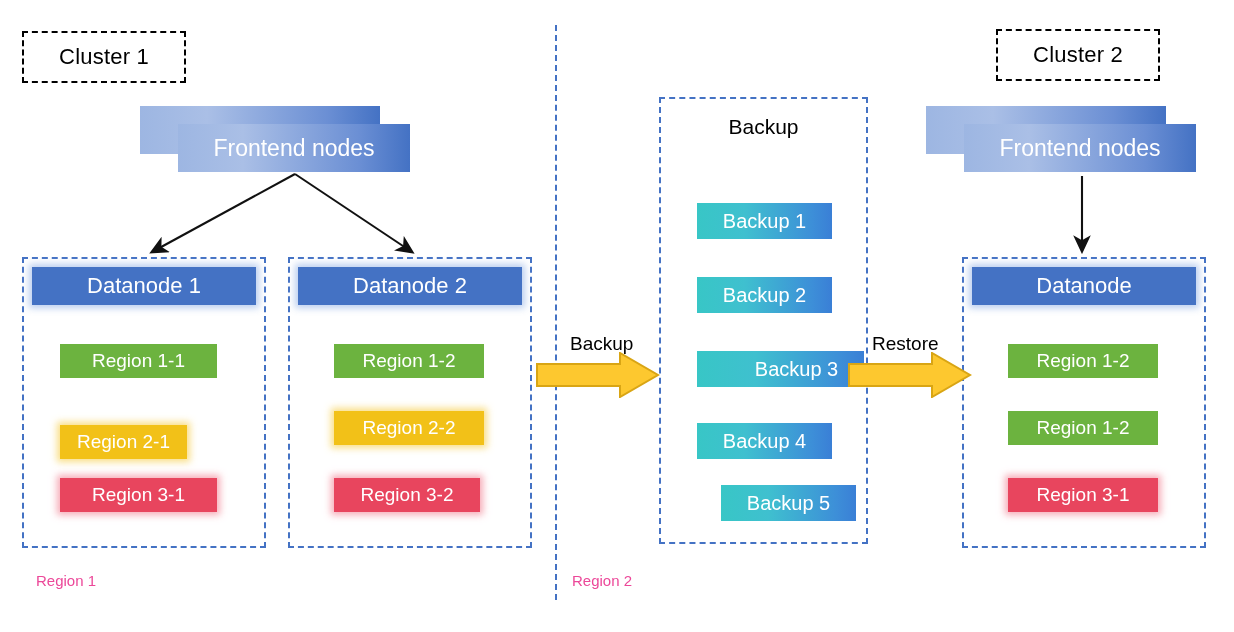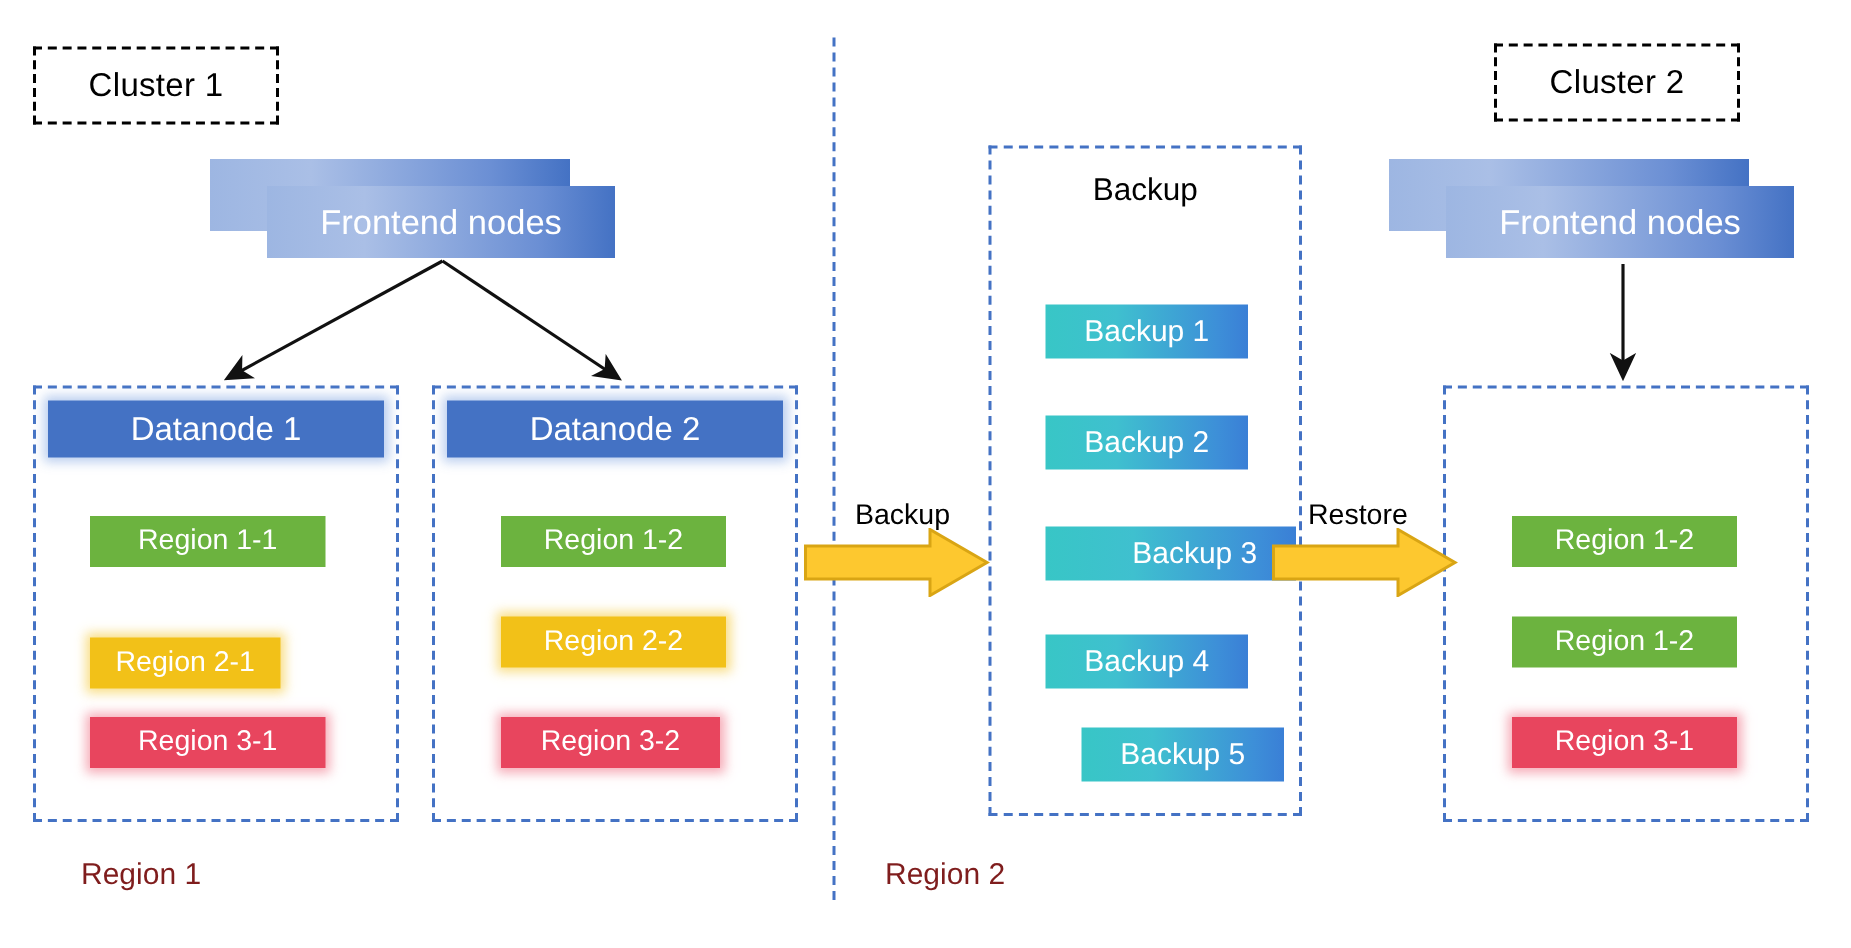--- a/index.html
+++ b/index.html
@@ -133,24 +133,23 @@
   #region-divider {
     position: absolute;
     left: 555px;
     top: 25px;
     width: 0;
     height: 575px;
     border-left: 2px dashed #4472c4;
   }
   .region-caption {
     position: absolute;
-    font-size: 20px;
-    color: #7f1d1d;
-    white-space: nowrap;
-    margin-left: 18px;
+    font-size: 15px;
+    color: #ec4899;
+    white-space: nowrap;
   }
   #region1-caption { left: 36px;  top: 572px; }
   #region2-caption { left: 572px; top: 572px; }
 
   
   #connectors {
     position: absolute;
     left: 0; top: 0;
     width: 1234px; height: 632px;
     pointer-events: none;
@@ -185,20 +184,21 @@
   </div>
 
   <div class="node-box" id="datanode2-box">
     <div class="node-header">Datanode 2</div>
     <div class="region-chip region-green" style="left:44px; top:85px;  width:150px;">Region 1-2</div>
     <div class="region-chip region-yellow" style="left:44px; top:152px; width:150px;">Region 2-2</div>
     <div class="region-chip region-red" style="left:44px; top:219px; width:146px;">Region 3-2</div>
   </div>
 
   <div class="node-box" id="datanode3-box">
+    <div class="node-header">Datanode</div>
     <div class="region-chip region-green" style="left:44px; top:85px;  width:150px;">Region 1-2</div>
     <div class="region-chip region-green" style="left:44px; top:152px; width:150px;">Region 1-2</div>
     <div class="region-chip region-red" style="left:44px; top:219px; width:150px;">Region 3-1</div>
   </div>
 
   <div id="backup-box">
     <div id="backup-title">
       <div>Backup</div>
     </div>
     <div class="backup-chip" style="top:104px;">Backup 1</div>

